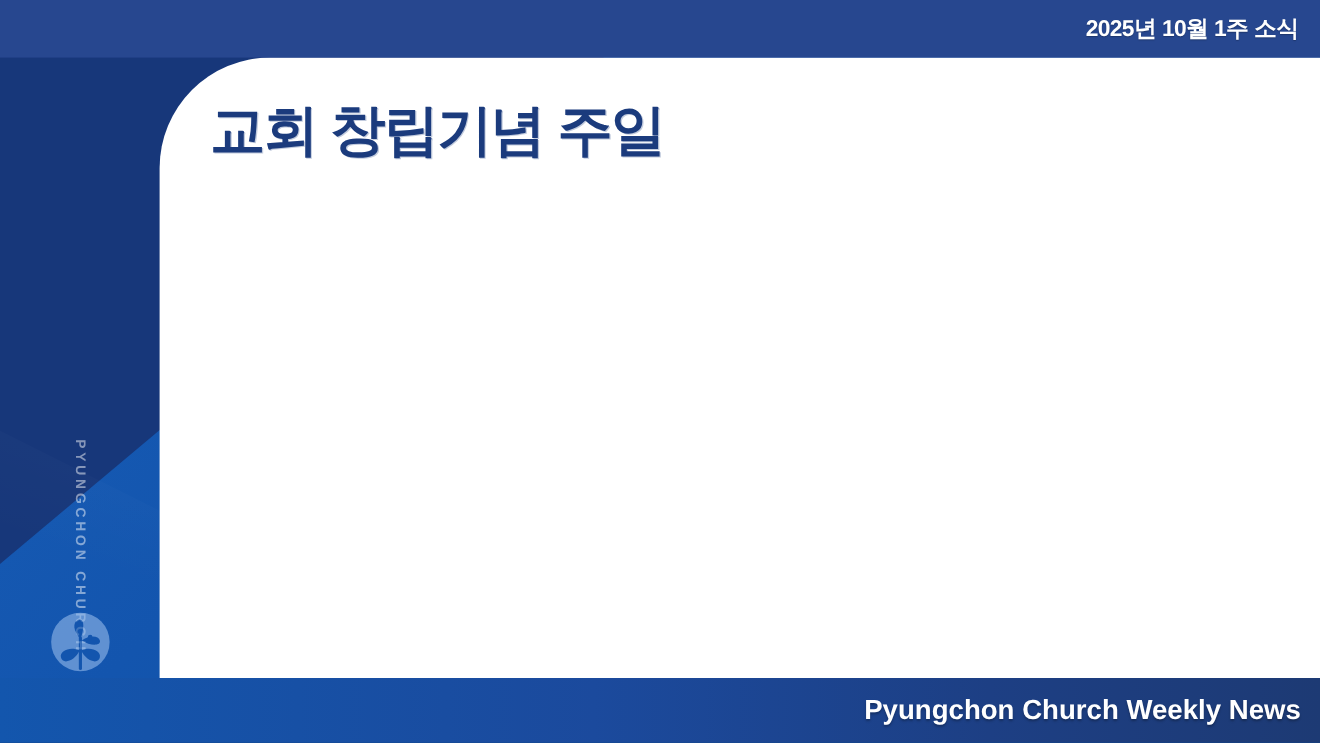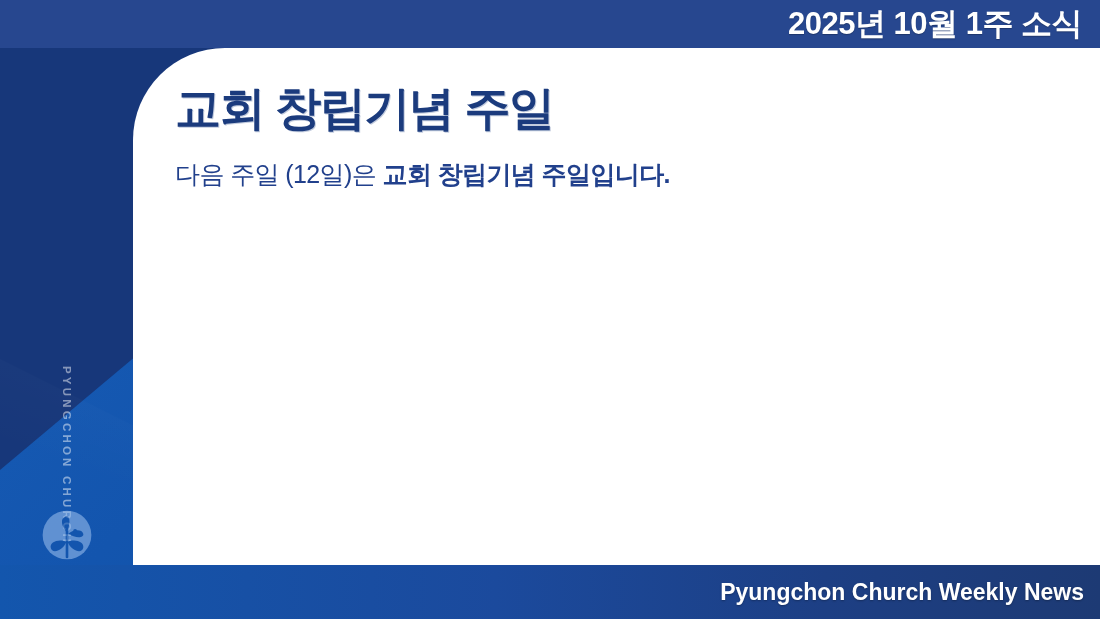--- a/index.html
+++ b/index.html
@@ -52,21 +52,21 @@
     height: 48px;
     background: #27478f;
     z-index: 6;
   }
   .top-bar-title {
     position: absolute;
     right: 18px;
     top: 50%;
     transform: translateY(-50%);
     color: #ffffff;
-    font-size: 31px;
+    font-size: 19px;
     font-weight: 700;
     letter-spacing: -0.5px;
     font-stretch: condensed;
     white-space: nowrap;
     text-shadow: 0 1px 1px rgba(0,0,0,0.25);
   }
 
   
   .bottom-bar {
     position: absolute;
@@ -171,23 +171,20 @@
   <div class="bg-base"></div>
   <div class="bg-wedge-dark"></div>
   <div class="bg-wedge-light"></div>
 
   <div class="top-bar">
     <div class="top-bar-title">2025년 10월 1주 소식</div>
   </div>
 
   <div class="panel">
     <div class="panel-title">교회 창립기념 주일</div>
-    <div class="panel-body">
-      <span>다음 주일 (12일)은 </span><span class="strong">교회 창립기념 주일입니다.</span>
-    </div>
   </div>
 
   <div class="rail">
     <div class="rail-vtext">PYUNGCHON CHURCH</div>
     <div class="rail-logo">
       <svg viewBox="0 0 100 100" width="58" height="58" aria-hidden="true">
         <circle cx="50" cy="50" r="42" fill="#8fb6e8"></circle>
         <path d="M50 88 C50 70 50 56 50 44" stroke="#1355ae" stroke-width="4.5" fill="none" stroke-linecap="round"></path>
         <path d="M50 46 C40 34 38 22 47 18 C56 15 56 30 50 46 Z" fill="#1355ae"></path>
         <path d="M52 48 C62 40 76 40 78 48 C80 56 64 56 52 48 Z" fill="#1355ae"></path>

